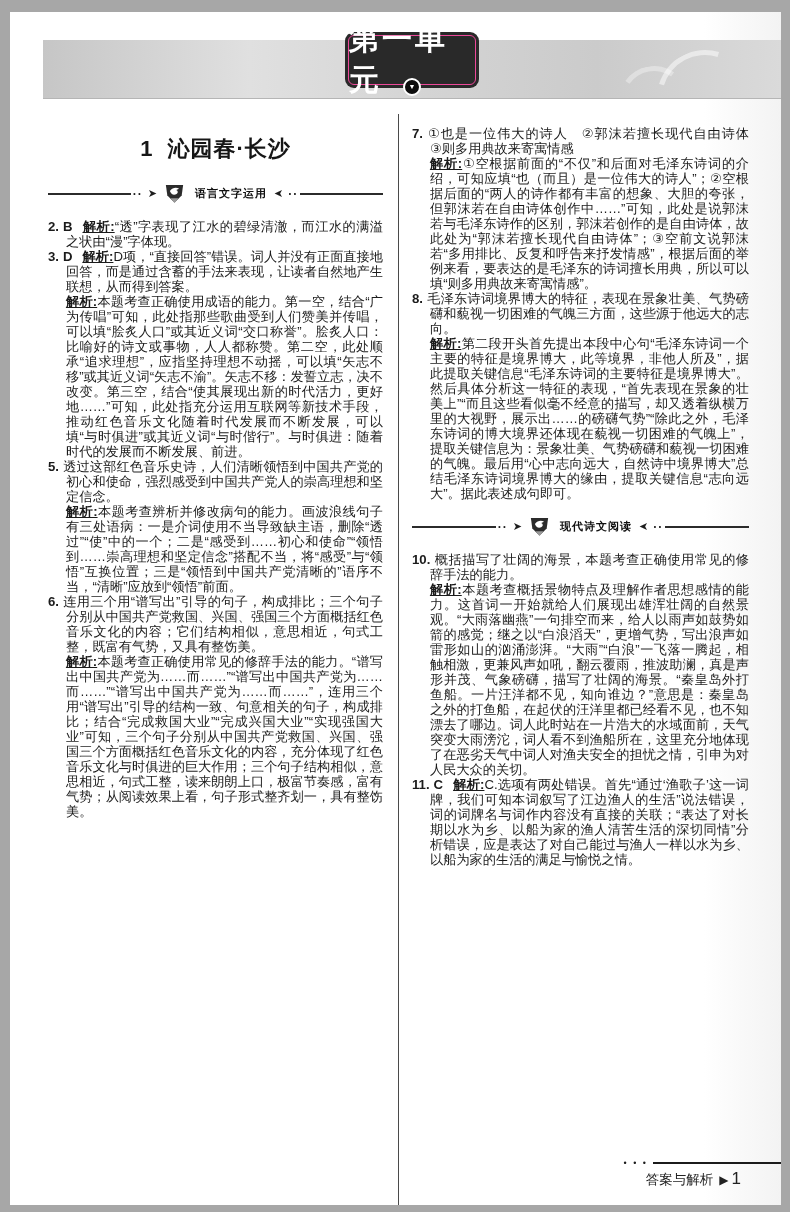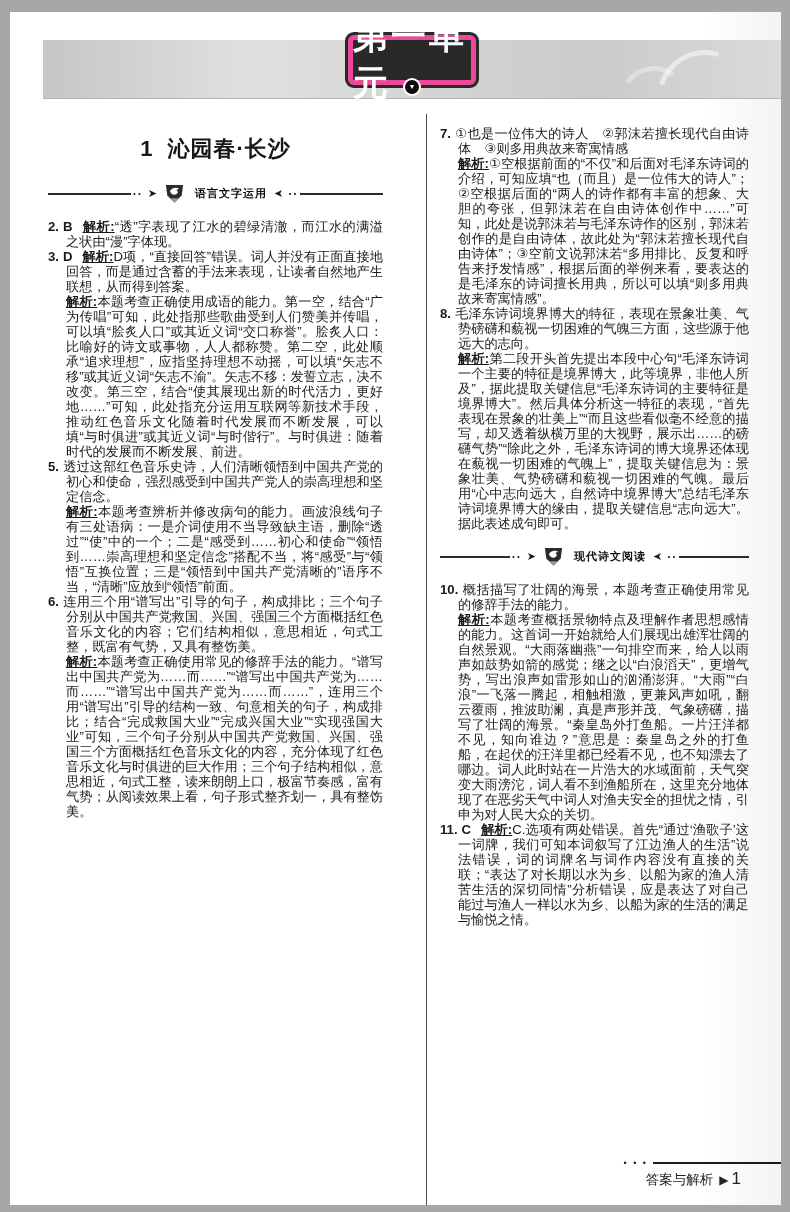--- a/index.html
+++ b/index.html
@@ -22,31 +22,31 @@
     overflow:visible;
   }
   .wave{position:absolute;border-radius:50%;border:5px solid rgba(255,255,255,.45);pointer-events:none;}
   .wave.w1{right:28px;top:10px;width:86px;height:86px;border-color:rgba(255,255,255,.5) transparent transparent transparent;transform:rotate(-28deg);}
   .wave.w2{right:92px;top:26px;width:60px;height:60px;border-color:rgba(255,255,255,.35) transparent transparent transparent;transform:rotate(-10deg);}
   .badge{
     position:absolute;left:50%;top:-8px;transform:translateX(-50%);
     width:134px;height:56px;background:#292929;border-radius:9px;
   }
   .badge-inner{
-    position:absolute;inset:3px;border:5px solid #ec4899;border-radius:6px;
+    position:absolute;inset:3px;border:1px solid #ec4899;border-radius:6px;
     display:flex;align-items:center;justify-content:center;
-    color:#ffffff;font-size:35px;font-weight:bold;letter-spacing:3px;
+    color:#ffffff;font-size:30px;font-weight:bold;letter-spacing:3px;
   }
   .badge-circle{
     position:absolute;left:50%;bottom:-8px;transform:translateX(-50%);
     width:14px;height:14px;background:#0d0d0d;border:2px solid #ffffff;border-radius:50%;
     color:#ffffff;font-size:7px;line-height:14px;text-align:center;
   }
   
-  .columns{position:absolute;left:0;right:0;top:102px;bottom:0;display:flex;gap:28px;}
+  .columns{position:absolute;left:0;right:0;top:102px;bottom:0;display:flex;}
   .col-left{width:388px;box-sizing:border-box;padding:10px 15px 0 38px;}
   .col-right{flex:1;box-sizing:border-box;padding:12px 32px 0 13px;border-left:1px solid #4a4a4a;}
   .lesson-title{
     text-align:center;font-size:22px;font-weight:bold;color:#161616;
     letter-spacing:1px;margin:10px 0 16px;
   }
   .lesson-title .gap{display:inline-block;width:14px;}
   
   .section-header{display:flex;align-items:center;margin:12px 0 12px;}
   .hline{flex:1;height:2px;background:#2b2b2b;}

